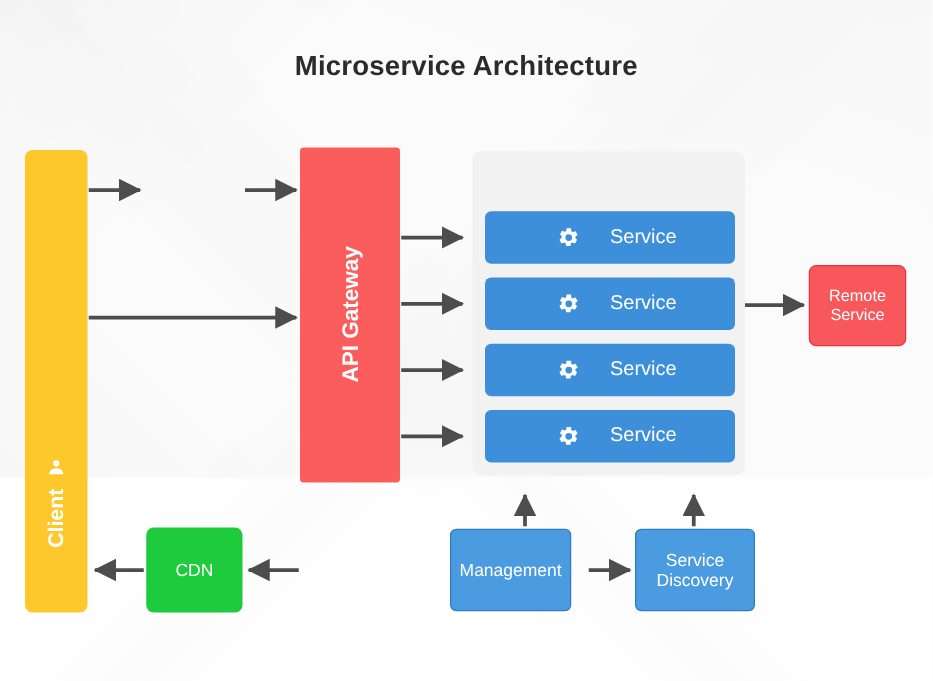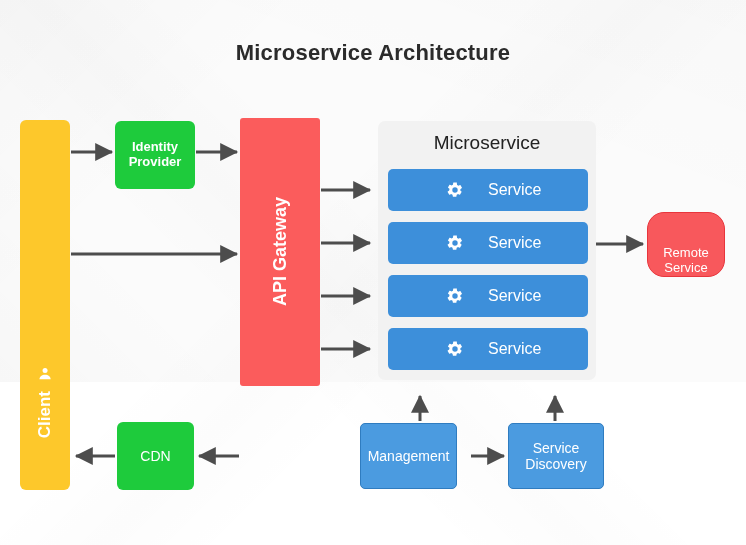--- a/index.html
+++ b/index.html
@@ -116,23 +116,22 @@
   }
   #service-0{top:48px;}
   #service-1{top:101px;}
   #service-2{top:154px;}
   #service-3{top:207px;}
   
   #remote-service{
     left:647px;top:212px;width:78px;height:65px;
     background:#F8585C;
     border:1.5px solid #e8353c;
-    border-radius:17px;
+    border-radius:6px;
     font-size:13px;
-    align-items:flex-end;
   }
   
   #cdn{
     left:117px;top:422px;width:77px;height:68px;
     background:#1ECB3C;border-radius:6px;font-size:14px;
   }
   #static-content{
     left:241px;top:422px;width:79px;height:68px;
     background:#1ECB3C;border-radius:6px;font-size:14px;
   }
@@ -202,33 +201,26 @@
       <span>Client</span>
       <span class="user-glyph">
         <svg width="15" height="15" viewBox="0 0 24 24" aria-hidden="true">
           <circle cx="12" cy="7" r="4" fill="#ffffff"></circle>
           <path d="M3 21c0-4.5 4-7.5 9-7.5s9 3 9 7.5z" fill="#ffffff"></path>
         </svg>
       </span>
     </div>
   </div>
 
-  <div class="node" id="identity-provider">
-    <div>
-      <div>Identity</div>
-      <div>Provider</div>
-    </div>
-  </div>
 
   <div class="node" id="api-gateway">
     <div id="api-gateway-label">API Gateway</div>
   </div>
 
   <div id="microservice-box">
-    <div id="microservice-title">Microservice</div>
 
     <div class="service" id="service-0">
       <span class="gear">
         <svg width="18" height="18" viewBox="0 0 24 24" aria-hidden="true">
           <path fill="#ffffff" d="M19.14 12.94a7.6 7.6 0 0 0 .06-.94 7.6 7.6 0 0 0-.06-.94l2.03-1.58a.48.48 0 0 0 .12-.61l-1.92-3.32a.48.48 0 0 0-.59-.21l-2.39.96a7.02 7.02 0 0 0-1.62-.94l-.36-2.54A.47.47 0 0 0 13.94 2h-3.84a.47.47 0 0 0-.47.4l-.36 2.54c-.59.24-1.13.56-1.62.94l-2.39-.96a.48.48 0 0 0-.59.21L2.75 8.45a.48.48 0 0 0 .12.61l2.03 1.58c-.04.31-.06.63-.6.94s.02.63.06.94l-2.03 1.58a.48.48 0 0 0-.12.61l1.92 3.32c.12.21.37.29.59.21l2.39-.96c.49.38 1.03.7 1.62.94l.36 2.54c.4.23.24.4.47.4h3.84c.24 0 .44-.17.47-.4l.36-2.54c.59-.24 1.13-.56 1.62-.94l2.39.96c.22.08.47 0 .59-.21l1.92-3.32a.48.48 0 0 0-.12-.61zM12 15.6A3.6 3.6 0 1 1 15.6 12 3.6 3.6 0 0 1 12 15.6z"></path>
         </svg>
       </span>
       <span class="svc-label">Service</span>
     </div>
 

